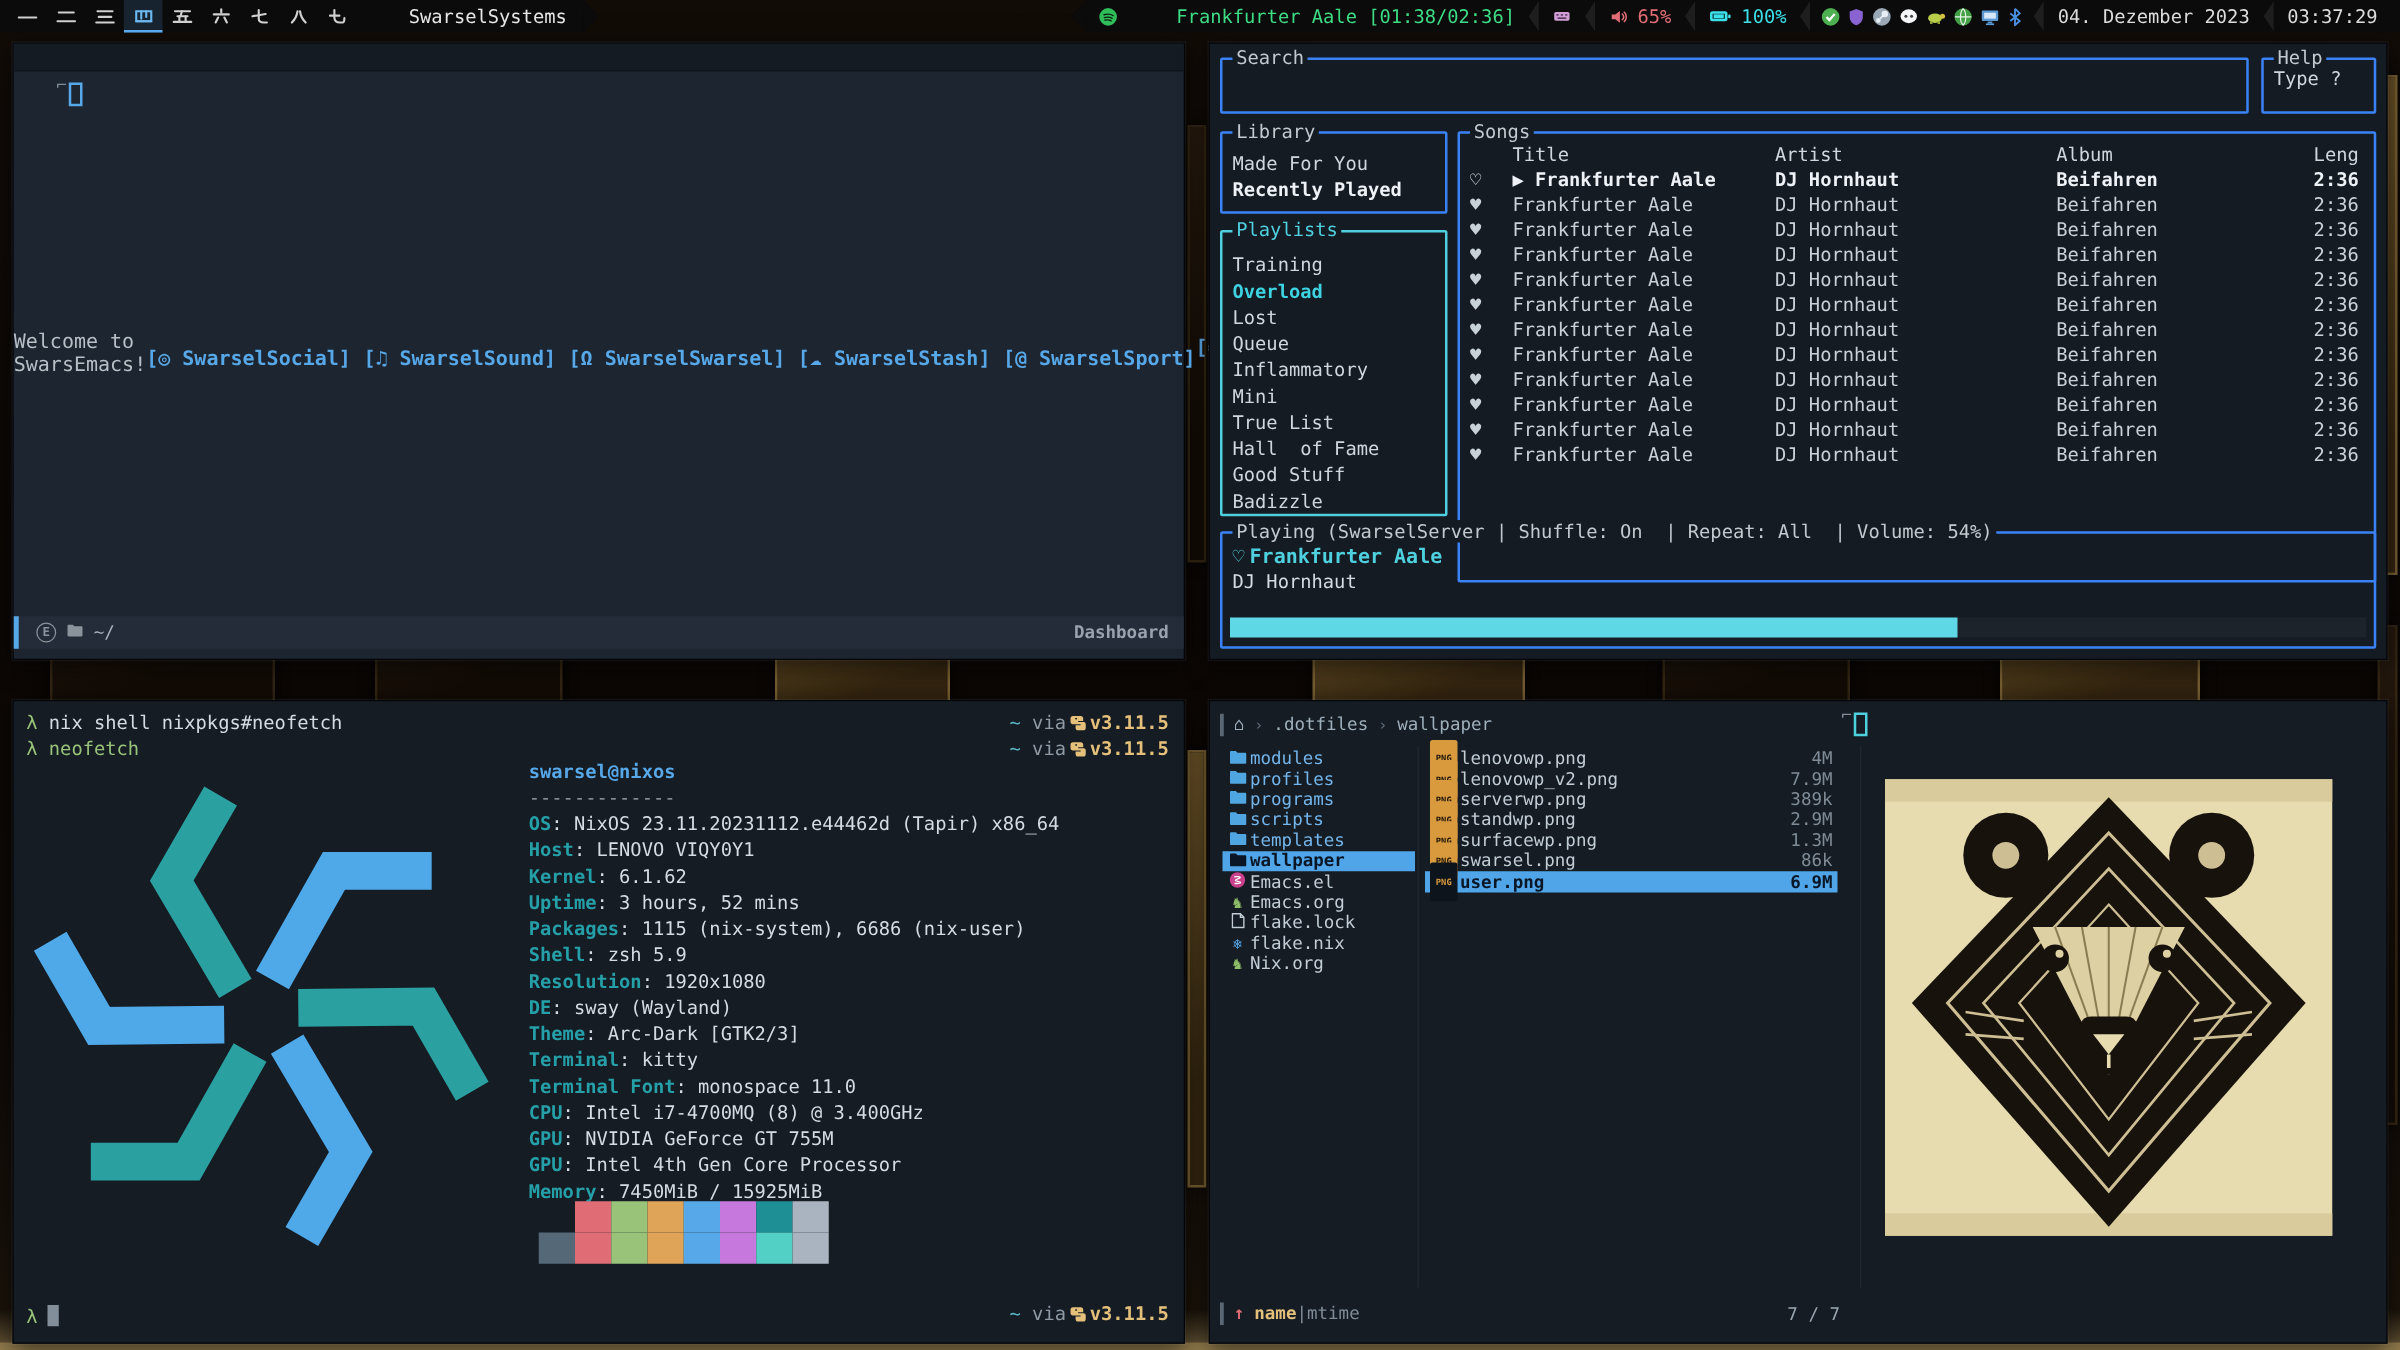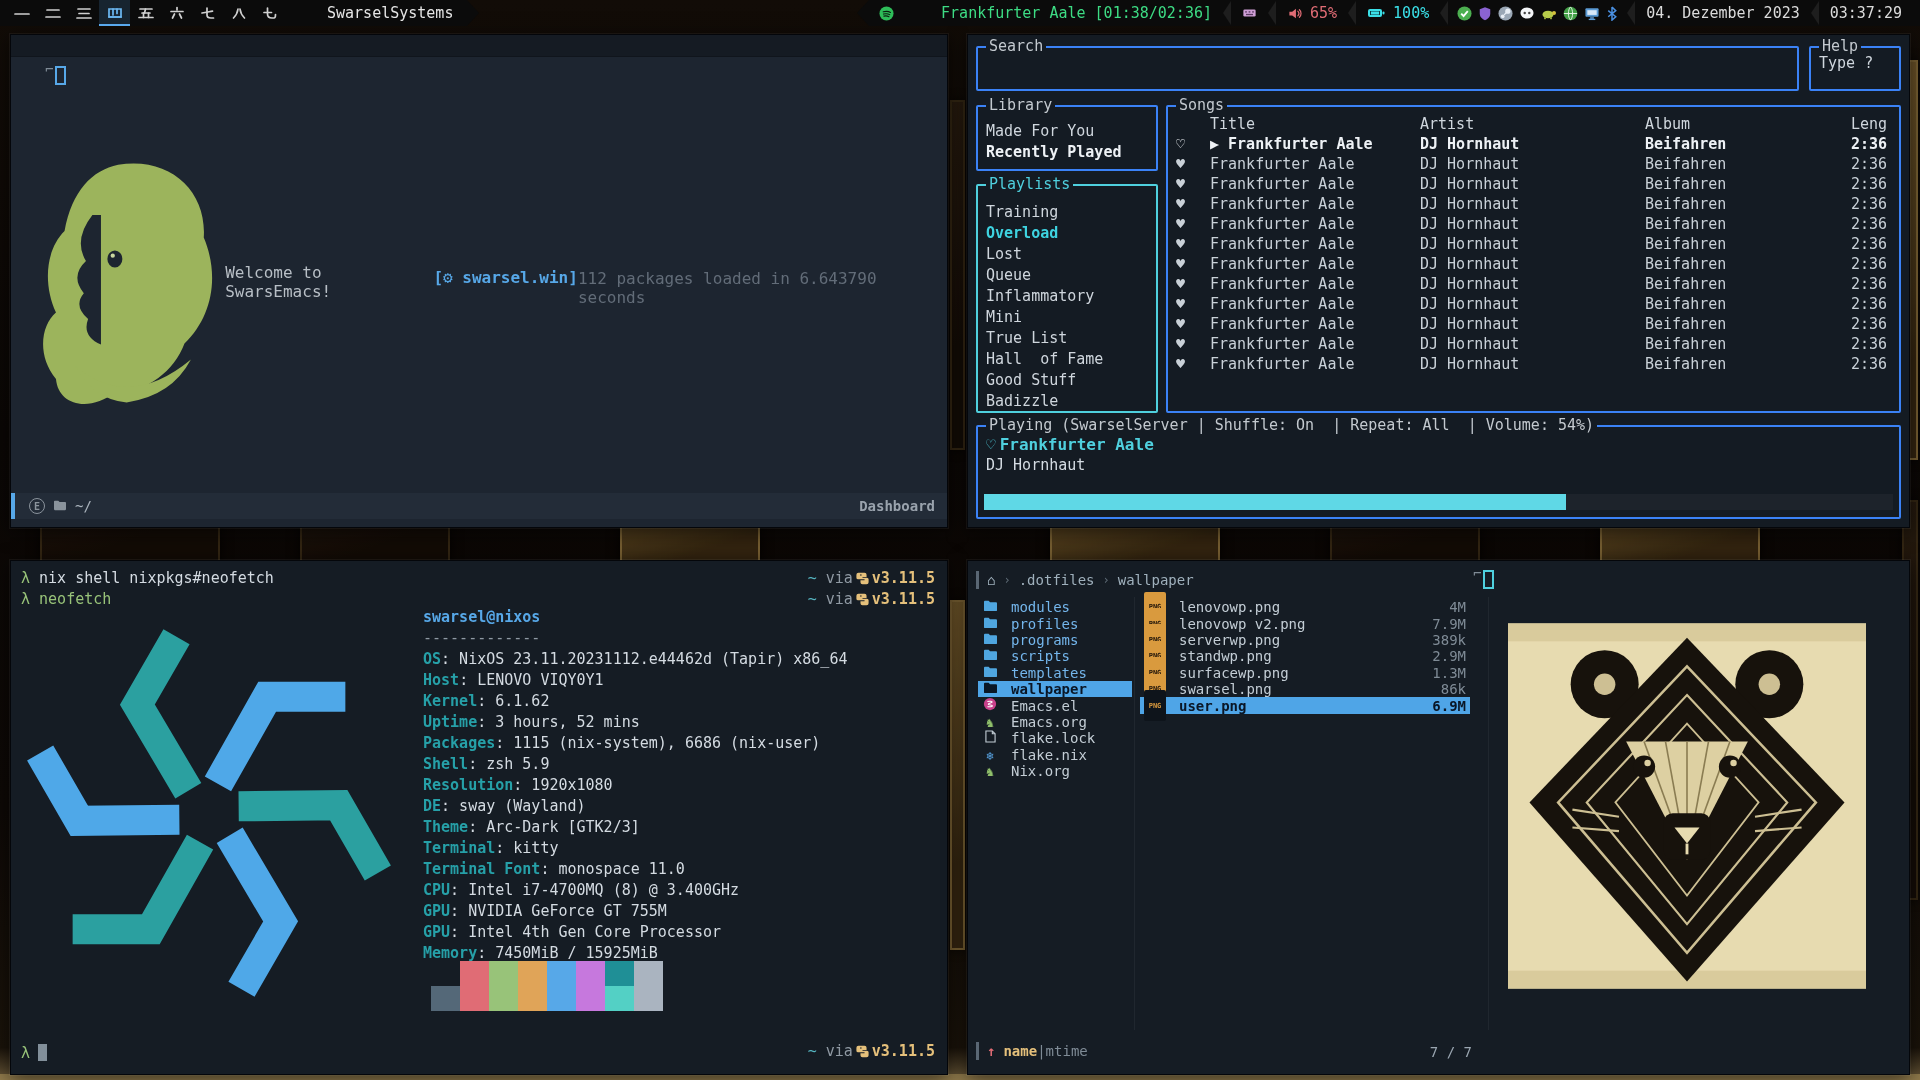--- a/index.html
+++ b/index.html
@@ -79,21 +79,21 @@
     font-size:15px; color:#c3c9cf; white-space:pre; }
   .tui-box.cyan > .tui-label { color:#4fd0de; }
   #box-search { left:8px; top:11px; right:110px; height:45px; }
   #box-help { right:8px; top:11px; width:92px; height:45px; }
   #box-help .help-text { padding:6px 8px 0 8px; white-space:pre; }
   #box-library { left:8px; top:70px; width:182px; height:66px; padding:14px 0 0 8px; }
   #box-library .item, #box-playlists .item { line-height:21px; white-space:pre; cursor:pointer; }
   #box-library .item.sel { font-weight:bold; color:#eef2f6; }
   #box-playlists { left:8px; top:149px; width:182px; height:229px; padding:16px 0 0 8px; }
   #box-playlists .item.sel { font-weight:bold; color:#3ed3e0; }
-  #box-songs { left:198px; top:70px; right:8px; height:308px; }
+  #box-songs { left:198px; top:70px; right:8px; height:361px; }
   .song-head, .song-row { position:relative; height:20px; }
   .song-head { margin-top:8px; }
   .song-head span, .song-row span { position:absolute; white-space:pre; }
   .s-heart { left:8px; } .s-title { left:42px; } .s-artist { left:252px; } .s-album { left:477px; }
   .s-len { right:12px; }
   .song-row { cursor:pointer; color:#c9d1d8; }
   .song-row.bold { font-weight:bold; color:#eef2f6; }
   #box-playing { left:8px; right:8px; top:390px; height:94px; }
   .playing-title { margin:8px 0 0 8px; font-weight:bold; color:#4fd0de; font-size:16px; }
   .playing-title .ph { font-weight:normal; margin-right:4px; }
@@ -124,21 +124,21 @@
   
   #win-files { left:967px; top:560px; width:943px; height:515px; background:#151c24;
     font-size:14px; color:#c3cdd5; }
   .path-bar { position:absolute; left:8px; top:10px; display:flex; align-items:center; gap:8px; color:#9fb0bc; }
   .vbar { width:3px; height:18px; background:#5a6774; }
   .crumb-sep { color:#5f6c77; font-size:12px; }
   .crumb { cursor:pointer; }
   .fm-col { position:absolute; top:38px; }
   #fm-parent { left:10px; width:154px; }
   #fm-current { left:172px; width:330px; }
-  .fm-row { display:flex; align-items:center; gap:13px; height:16.4px; padding:0 4px; cursor:pointer; white-space:pre; }
+  .fm-row { display:flex; align-items:center; gap:2px; height:16.4px; padding:0 4px; cursor:pointer; white-space:pre; }
   .fm-row .nm { flex:1; overflow:hidden; }
   .fm-row .sz { color:#7f8b96; }
   .fm-row.dir .nm { color:#74b6ec; }
   .fm-row.sel { background:#4fa5e7; }
   .fm-row.sel .nm, .fm-row.sel .sz { color:#0a1626; font-weight:bold; }
   .png-badge { width:22px; height:31px; background:#d99a3e; color:#20150a; border-radius:2px;
     font-size:7px; font-weight:bold; display:flex; align-items:center; justify-content:center; flex:none; }
   .fm-row.sel .png-badge { background:#0e141b; color:#d99a3e; }
   .glyph-ic { width:16px; text-align:center; flex:none; }
   .fm-divider { position:absolute; top:36px; bottom:44px; width:1px; background:rgba(255,255,255,.05); }
@@ -353,20 +353,27 @@
   </div>
   <div class="emacs-body">
     <svg class="emacs-logo" width="218" height="268" viewBox="0 0 200 250">
       <path fill="#9cb45c" d="M100,8 C148,0 183,32 180,76 C195,112 188,150 162,175 C152,202 124,222 98,220 C72,240 44,232 42,208 C24,186 28,158 42,146 C30,120 32,88 50,70 C57,32 76,13 100,8 Z"></path>
       <path fill="#1d2530" d="M76,55 Q58,78 70,98 Q55,112 68,128 Q58,140 72,152 Q66,168 84,176 L84,55 Z"></path>
       <ellipse fill="#1d2530" cx="97" cy="96" rx="7" ry="8"></ellipse>
       <circle fill="#c9d6a0" cx="95" cy="93" r="2"></circle>
       <path fill="#9cb45c" d="M60,196 Q110,238 168,190 Q150,224 108,230 Q78,228 60,196 Z"></path>
     </svg>
     <div class="emacs-welcome">Welcome to SwarsEmacs!</div>
+    <div class="dash-row" id="emacs-buttons">
+        <span class="dash-btn">[◎ SwarselSocial]</span>
+        <span class="dash-btn">[♫ SwarselSound]</span>
+        <span class="dash-btn">[Ω SwarselSwarsel]</span>
+        <span class="dash-btn">[☁ SwarselStash]</span>
+        <span class="dash-btn">[@ SwarselSport]</span>
+      </div>
     <div class="dash-row dash-row2" id="emacs-link">
         <span class="dash-btn">[⚙ swarsel.win]</span>
       </div>
     <div class="emacs-load">112 packages loaded in 6.643790 seconds</div>
   </div>
   <div class="emacs-modeline">
     <span class="ml-accent"></span>
     <span class="ml-circle">E</span>
     <span class="ic">
       <svg width="14" height="12" viewBox="0 0 16 14">

